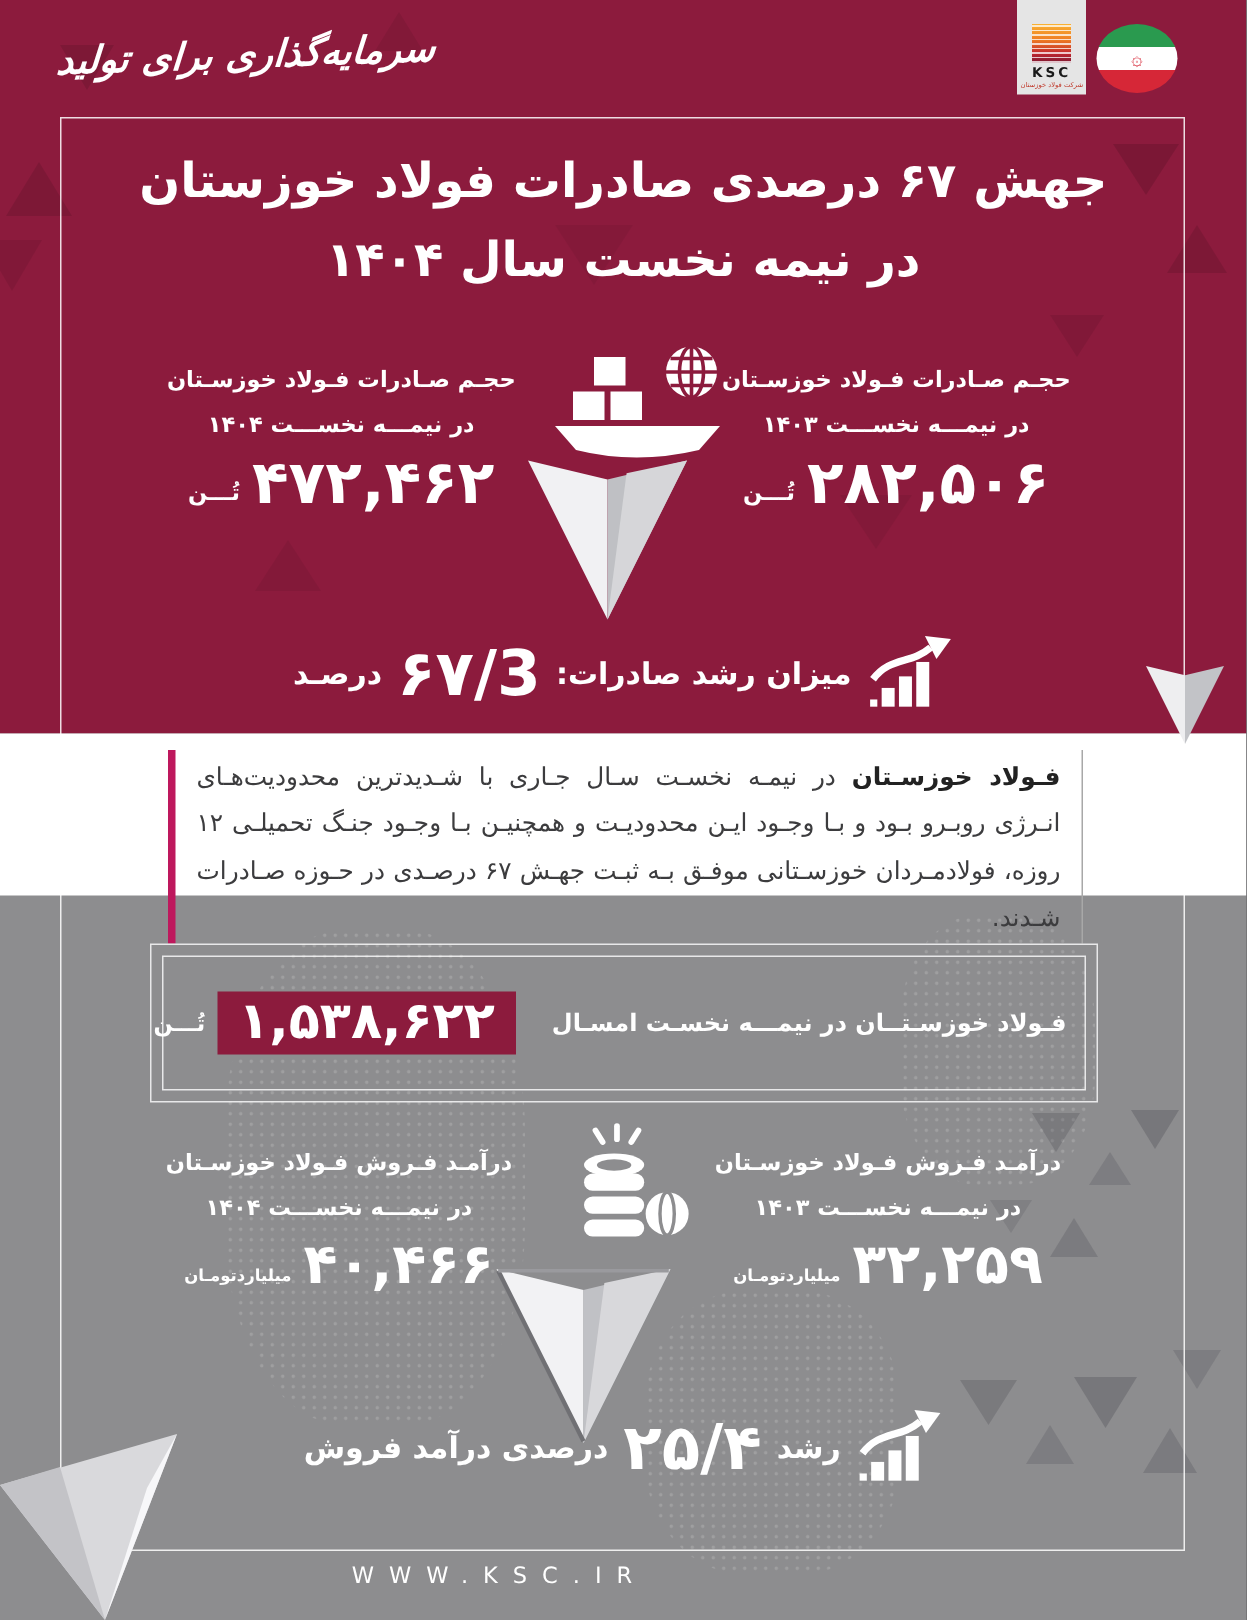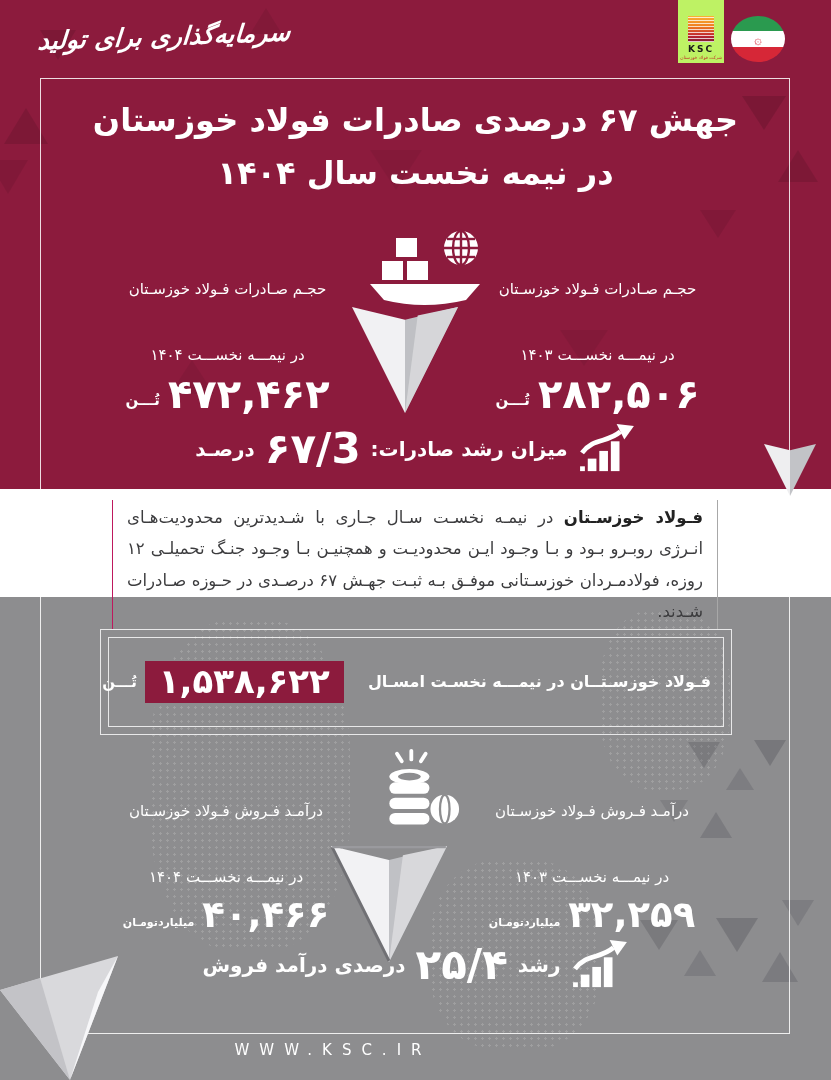--- a/index.html
+++ b/index.html
@@ -9,51 +9,51 @@
   .tri{position:absolute;width:0;height:0;border-style:solid;}
   
   .maroon{position:absolute;top:0;left:0;width:831px;height:489px;background:#8c1b3d;}
   .white-band{position:absolute;top:489px;left:0;width:831px;height:108px;background:#ffffff;}
   .frame{position:absolute;left:40px;top:78px;width:748px;height:954px;
          border:1px solid rgba(255,255,255,.85);pointer-events:none;z-index:3;}
   
   .slogan{position:absolute;top:22px;left:34px;width:260px;color:#fff;
           font-size:25px;font-style:italic;font-weight:bold;direction:rtl;text-align:center;
           transform:rotate(-2deg) skewX(-6deg);line-height:1.2;}
-  .ksc-tab{position:absolute;left:678px;top:0;width:46px;height:63px;background:#bef264;
+  .ksc-tab{position:absolute;left:678px;top:0;width:46px;height:63px;background:#e5e5e5;
            display:flex;flex-direction:column;align-items:center;justify-content:flex-end;
            padding-bottom:3px;box-sizing:border-box;z-index:4;}
   .ksc-stripes{width:26px;height:26px;margin-bottom:2px;
      background-image:repeating-linear-gradient(0deg, rgba(255,255,255,.75) 0 1px, transparent 1px 3px),
        linear-gradient(180deg,#f9b233 0%,#ef7d23 40%,#c1272d 75%,#7c1a34 100%);}
   .ksc-txt{font-size:9px;font-weight:bold;color:#1a1a1a;letter-spacing:2px;direction:ltr;}
   .ksc-sub{font-size:5px;color:#c0392b;white-space:nowrap;transform:scale(.9);}
   .flag{position:absolute;left:731px;top:16px;width:54px;height:46px;border-radius:50%;
         overflow:hidden;z-index:4;display:flex;align-items:center;justify-content:center;
         background:linear-gradient(180deg,#2a9a4f 0 33%,#ffffff 33% 67%,#d62737 67% 100%);}
   .emblem{color:#d62737;font-size:13px;line-height:1;margin-top:1px;}
   
   .title{position:absolute;top:94px;left:55px;width:721px;text-align:center;color:#fff;
          font-weight:bold;font-size:32px;line-height:1.65;}
   
   .stat{position:absolute;text-align:center;color:#fff;}
-  .stat .l1,.stat .l2{font-size:15px;font-weight:normal;line-height:2.0;margin-top:36px;}
+  .stat .l1,.stat .l2{font-size:15px;font-weight:bold;line-height:2.0;}
   .vrow{display:flex;direction:rtl;justify-content:center;align-items:flex-end;gap:8px;margin-top:4px;}
   .bignum{font-size:40px;font-weight:bold;letter-spacing:5px;direction:ltr;unicode-bidi:isolate;line-height:1;}
   .unit{font-size:15px;font-weight:bold;margin-bottom:5px;}
   .unit-stack{display:flex;flex-direction:row;align-items:center;font-size:11px;
               font-weight:bold;line-height:1.5;margin-bottom:2px;}
   
   .growth{position:absolute;left:0;width:831px;display:flex;direction:rtl;justify-content:center;
           align-items:center;gap:10px;color:#fff;}
   .growth .glabel{font-size:20px;font-weight:bold;}
   .growth .gval{font-size:42px;font-weight:bold;direction:ltr;unicode-bidi:isolate;line-height:1;}
   
   .para{position:absolute;top:500px;left:112px;width:576px;padding:2px 14px;
-        border-left:1px solid #be185d;border-right:1px solid #a8a8a8;
+        border-left:5px solid #be185d;border-right:1px solid #a8a8a8;
         text-align:justify;font-size:16.5px;line-height:1.9;color:#3c3c3e;}
   .para b{color:#222;}
   
   .supply-outer{position:absolute;top:629px;left:100px;width:630px;height:104px;
                 border:1px solid rgba(255,255,255,.8);z-index:4;}
   .supply-inner{position:absolute;inset:7px;border:1px solid rgba(255,255,255,.8);
                 display:flex;direction:rtl;align-items:center;padding:0 12px;gap:12px;box-sizing:border-box;}
   .supply-labels{color:#fff;font-weight:bold;font-size:16px;line-height:2.0;text-align:right;flex:0 0 auto;}
   .supply-band{background:#8c1b3d;padding:3px 14px 5px 14px;}
   .supply-num{color:#fff;font-size:34px;font-weight:bold;letter-spacing:4px;direction:ltr;unicode-bidi:isolate;line-height:1;}

